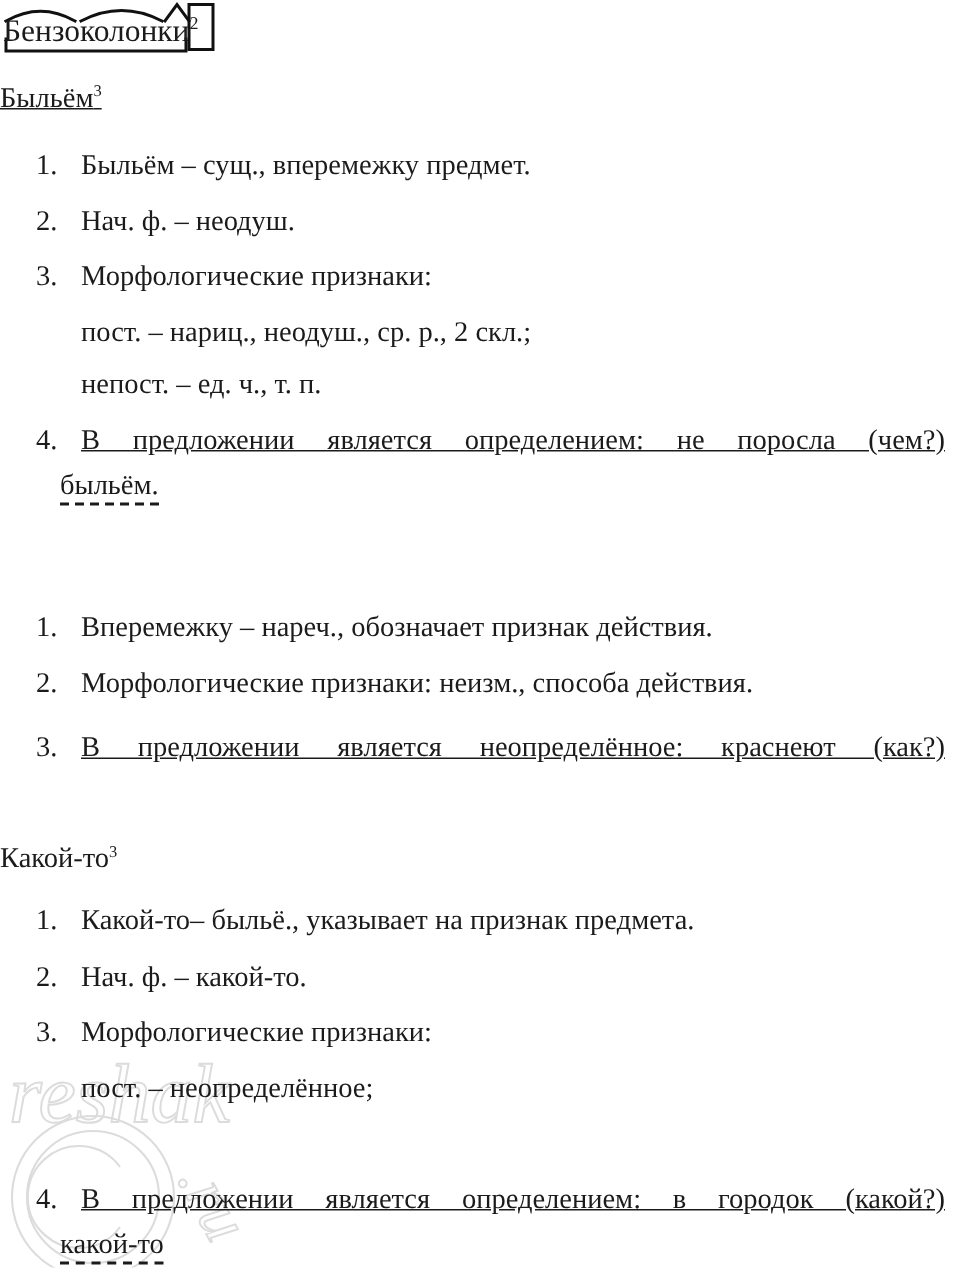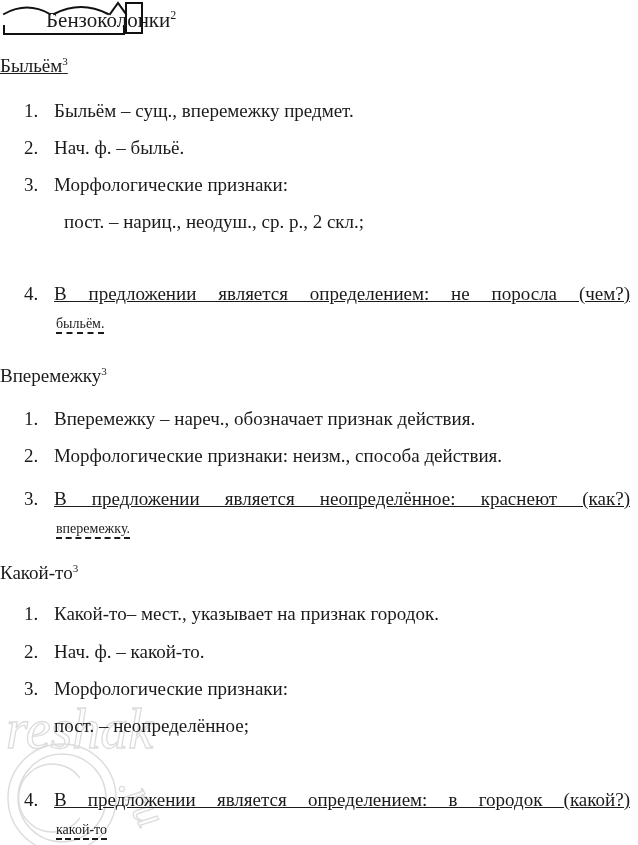--- a/index.html
+++ b/index.html
@@ -38,21 +38,20 @@
     position: absolute;
     left: 0px;
     top: 0px;
     z-index: 2;
   }
   .morph-word {
     font-size: 21px;
     line-height: 21px;
     letter-spacing: 0px;
     white-space: nowrap;
-    margin-left: 44px;
   }
   .morph-sup {
     font-size: 12px;
     vertical-align: super;
     line-height: 0;
   }
   .morph-svg {
     position: absolute;
     left: 0px;
     top: 0px;
@@ -102,23 +101,23 @@
   .subline {
     position: absolute;
     left: 54px;
     z-index: 2;
     font-size: 19px;
     line-height: 22px;
     white-space: nowrap;
   }
   .contline {
     position: absolute;
-    left: 56px;
-    z-index: 2;
-    font-size: 14px;
+    left: 40px;
+    z-index: 2;
+    font-size: 19px;
     line-height: 22px;
     white-space: nowrap;
   }
 
   
   .u-attribute {
     border-bottom: 2px dashed #1b1b1b;
     padding-bottom: 1px;
   }
   .u-adverbial {
@@ -171,66 +170,61 @@
     <span>Быльём</span><sup>3</sup>
   </div>
 
   <div class="item" style="top:100px;">
     <span class="item-num">1.</span>
     <span class="item-text">Быльём – сущ., вперемежку предмет.</span>
   </div>
 
   <div class="item" style="top:137px;">
     <span class="item-num">2.</span>
-    <span class="item-text">Нач. ф. – быльё.</span>
+    <span class="item-text">Нач. ф. – неодуш.</span>
   </div>
 
   <div class="item" style="top:174px;">
     <span class="item-num">3.</span>
     <span class="item-text">Морфологические признаки:</span>
   </div>
-  <div class="subline" style="top:211px;margin-left:10px;">пост. – нариц., неодуш., ср. р., 2 скл.;</div>
+  <div class="subline" style="top:211px;">пост. – нариц., неодуш., ср. р., 2 скл.;</div>
+  <div class="subline" style="top:246px;">непост. – ед. ч., т. п.</div>
 
   <div class="item" style="top:283px;">
     <span class="item-num">4.</span>
     <span class="item-text justify">В предложении является определением: не поросла (чем?)</span>
   </div>
   <div class="contline" style="top:313px;">
     <span class="u-attribute">быльём.</span>
   </div>
 
-  <div class="word-heading" style="top:360px;">
-    <span>Вперемежку</span><sup>3</sup>
-  </div>
 
   <div class="item" style="top:408px;">
     <span class="item-num">1.</span>
     <span class="item-text">Вперемежку – нареч., обозначает признак действия.</span>
   </div>
 
   <div class="item" style="top:445px;">
     <span class="item-num">2.</span>
     <span class="item-text">Морфологические признаки: неизм., способа действия.</span>
   </div>
 
   <div class="item" style="top:488px;">
     <span class="item-num">3.</span>
     <span class="item-text justify">В предложении является неопределённое: краснеют (как?)</span>
   </div>
-  <div class="contline" style="top:518px;">
-    <span class="u-adverbial">вперемежку.</span>
-  </div>
 
   <div class="word-heading" style="top:557px;">
     <span>Какой-то</span><sup>3</sup>
   </div>
 
   <div class="item" style="top:603px;">
     <span class="item-num">1.</span>
-    <span class="item-text">Какой-то– мест., указывает на признак городок.</span>
+    <span class="item-text">Какой-то– быльё., указывает на признак предмета.</span>
   </div>
 
   <div class="item" style="top:641px;">
     <span class="item-num">2.</span>
     <span class="item-text">Нач. ф. – какой-то.</span>
   </div>
 
   <div class="item" style="top:678px;">
     <span class="item-num">3.</span>
     <span class="item-text">Морфологические признаки:</span>

